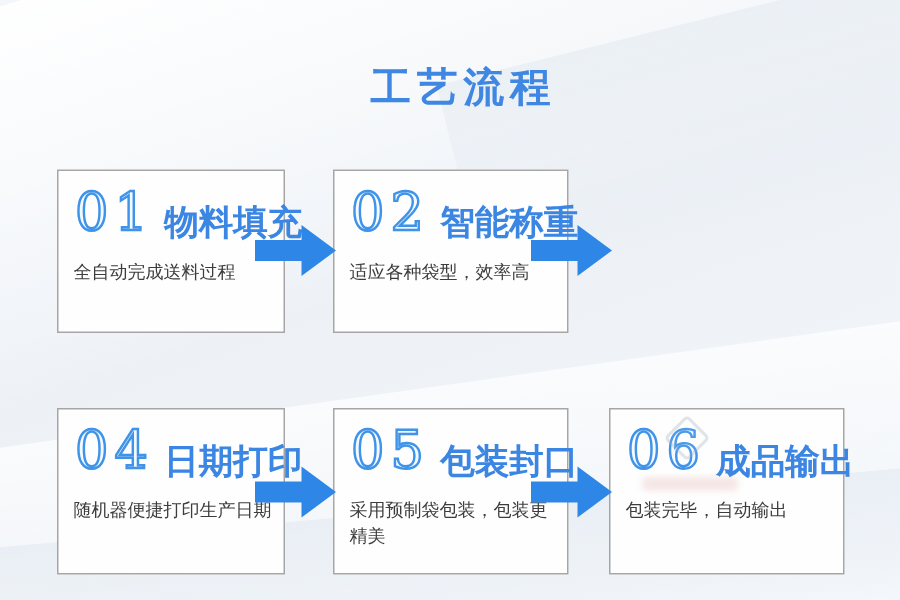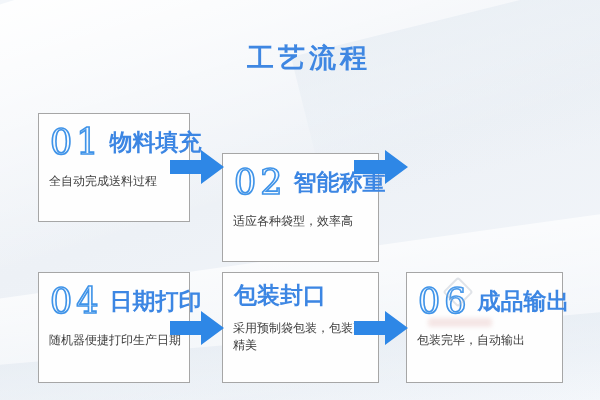--- a/index.html
+++ b/index.html
@@ -37,28 +37,28 @@
     text-align:center;z-index:2;
     font-size:27px;font-weight:bold;letter-spacing:4px;
     color:#3f87e2;
   }
 
   .box{
     position:absolute;z-index:2;box-sizing:border-box;
     background:#fefefe;border:1px solid #a6a6a6;
   }
   .b1{left:38px;top:113px;width:152px;height:109px;}
-  .b2{left:222px;top:113px;width:157px;height:109px;margin-top:40px;}
+  .b2{left:222px;top:113px;width:157px;height:109px;}
   .b3{left:406px;top:113px;width:157px;height:109px;}
   .b4{left:38px;top:272px;width:152px;height:111px;}
   .b5{left:222px;top:272px;width:157px;height:111px;}
   .b6{left:406px;top:272px;width:157px;height:111px;}
 
   .head{
-    display:flex;align-items:center;gap:7px;
+    display:flex;align-items:flex-end;gap:7px;
     margin:11px 6px 0 11px;white-space:nowrap;
   }
   .num{
     font-family:"DejaVu Serif","Liberation Serif",serif;
     font-size:35px;line-height:1;letter-spacing:4px;
     color:#f4faff;
     -webkit-text-stroke:1.6px #3f93e8;
     text-shadow:0 0 1px #9cc8f2;
   }
   .ttl{
@@ -122,20 +122,21 @@
   <div class="box b4">
     <div class="head">
       <span class="num">04</span>
       <span class="ttl">日期打印</span>
     </div>
     <div class="desc">随机器便捷打印生产日期</div>
   </div>
 
   <div class="box b5">
     <div class="head">
+      <span class="num">05</span>
       <span class="ttl">包装封口</span>
     </div>
     <div class="desc wrap">采用预制袋包装，包装更精美</div>
   </div>
 
   <div class="box b6">
     <div class="head">
       <span class="num">06</span>
       <span class="ttl">成品输出</span>
     </div>

